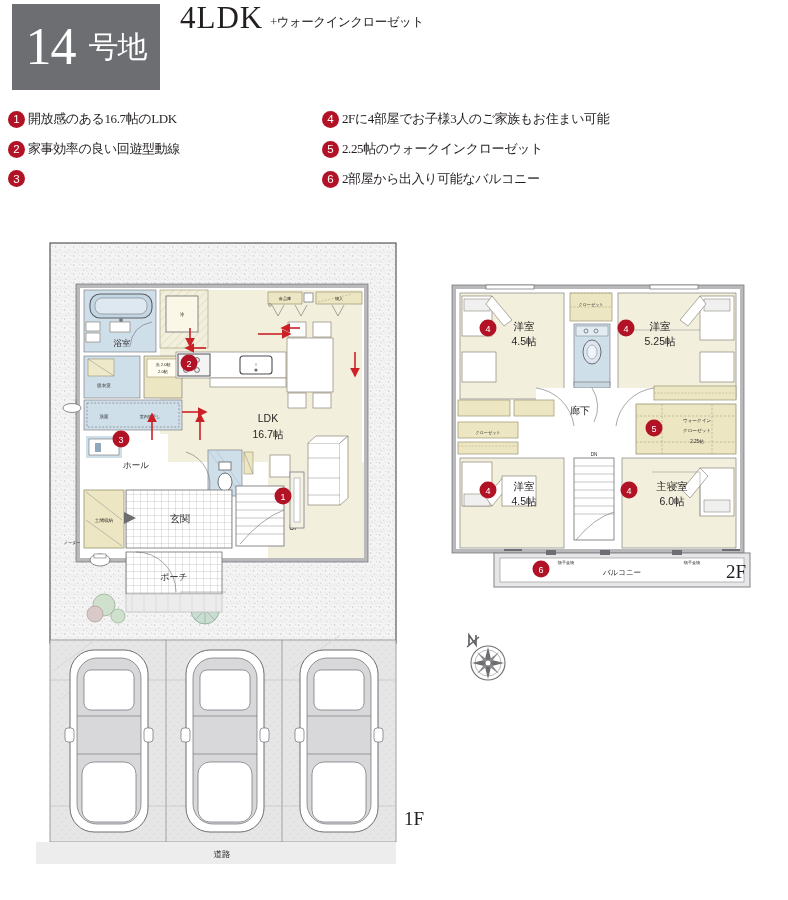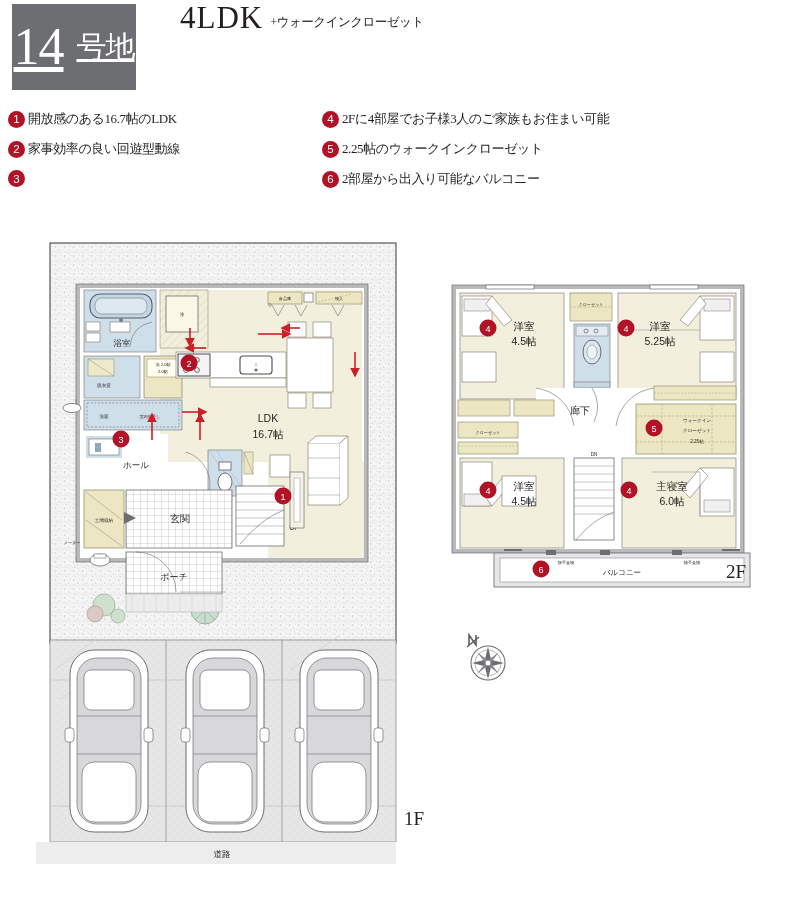--- a/index.html
+++ b/index.html
@@ -4,22 +4,22 @@
 <style>
   html,body{margin:0;padding:0;background:#ffffff;}
   body{
     width:788px;height:900px;position:relative;overflow:hidden;
     font-family:"Liberation Serif","DejaVu Serif",serif;
     color:#231f20;
   }
   
   #header{position:absolute;left:0;top:0;width:788px;height:96px;}
   #lot-badge{
-    position:absolute;left:12px;top:4px;width:124px;height:86px;
-    background:#6d6e72;color:#fff;display:flex;align-items:center;justify-content:center;text-decoration:underline;
+    position:absolute;left:12px;top:4px;width:148px;height:86px;
+    background:#6d6e72;color:#fff;display:flex;align-items:center;justify-content:center;
   }
   #lot-badge .num{font-size:52px;line-height:1;letter-spacing:-1px;}
   #lot-badge .suf{font-size:30px;line-height:1;margin-left:13px;letter-spacing:-1px;}
   #plan-type{position:absolute;left:180px;top:2px;display:flex;align-items:flex-end;}
   #plan-type .ldk{font-size:31px;line-height:1;letter-spacing:1px;}
   #plan-type .wic{font-size:12.5px;line-height:1;margin-left:7px;margin-bottom:5px;letter-spacing:-.5px;}
   .area-row{position:absolute;left:178px;white-space:nowrap;}
   #area-row-1{top:40px;font-size:16px;}
   #area-row-2{top:70px;font-size:15px;}
   .sq-f,.sq-o{display:inline-block;width:10px;height:10px;margin-right:4px;vertical-align:1px;}

